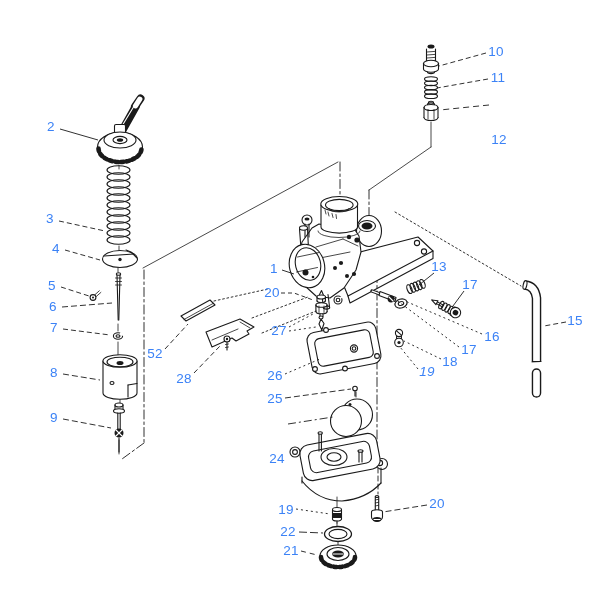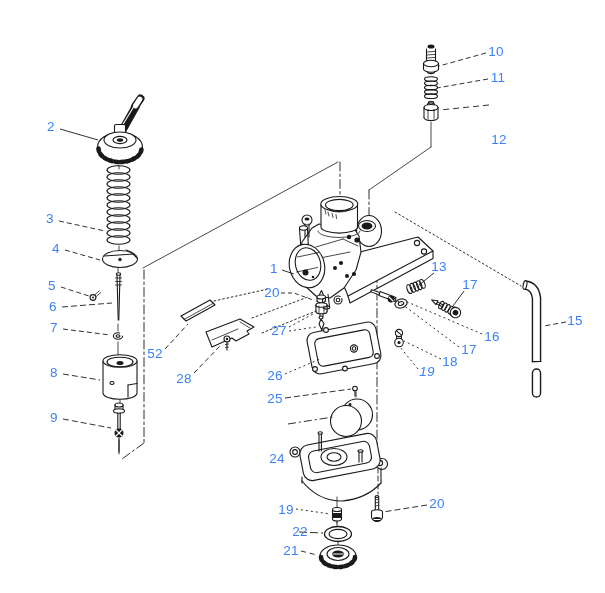--- a/index.html
+++ b/index.html
@@ -429,21 +429,21 @@
       <div class="callout" style="left: 499px; top: 105px; margin-top: 35px;">12</div>
       <div class="callout" style="left: 439px; top: 267px;">13</div>
       <div class="callout" style="left: 470px; top: 285px;">17</div>
       <div class="callout" style="left: 575px; top: 321px;">15</div>
       <div class="callout" style="left: 492px; top: 337px;">16</div>
       <div class="callout" style="left: 469px; top: 350px;">17</div>
       <div class="callout" style="left: 450px; top: 362px;">18</div>
       <div class="callout" style="left: 427px; top: 372px; font-style: italic;">19</div>
       <div class="callout" style="left: 437px; top: 504px;">20</div>
       <div class="callout" style="left: 291px; top: 551px;">21</div>
-      <div class="callout" style="left: 288px; top: 532px; margin-left: 12px;">22</div>
+      <div class="callout" style="left: 288px; top: 532px;">22</div>
       <div class="callout" style="left: 286px; top: 510px;">19</div>
       <div class="callout" style="left: 277px; top: 425px; margin-top: 34px;">24</div>
       <div class="callout" style="left: 275px; top: 399px;">25</div>
       <div class="callout" style="left: 275px; top: 376px;">26</div>
       <div class="callout" style="left: 279px; top: 331px;">27</div>
       <div class="callout" style="left: 184px; top: 379px;">28</div>
       <div class="callout" style="left: 155px; top: 354px;">52</div>
       <div class="callout" style="left: 272px; top: 293px;">20</div>
     </div>
 

